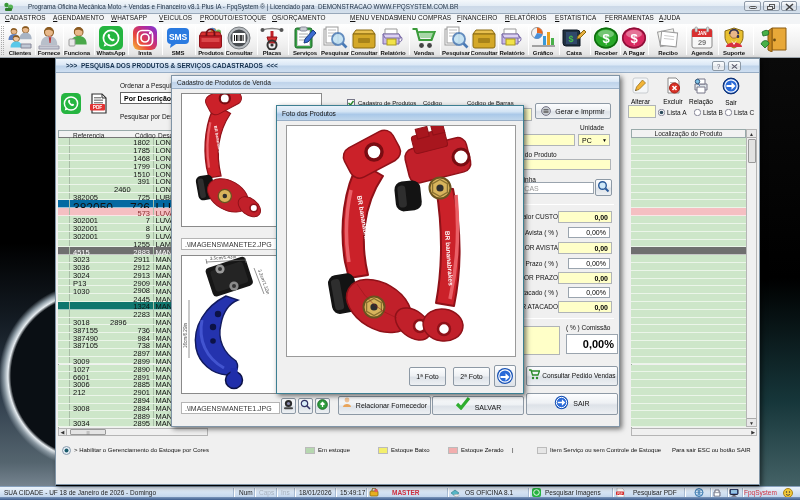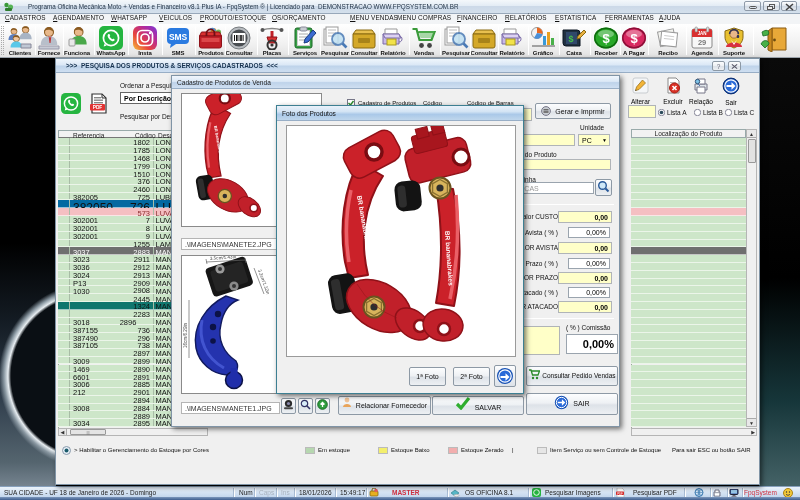--- a/index.html
+++ b/index.html
@@ -521,28 +521,28 @@
 <div class="abs" style="left:2px;top:110.24px;width:150px;height:7.81px;background:#cde6c9;border-bottom:1px solid rgba(255,255,255,.6);font-size:7.5px;color:#111">
         <span class="abs" style="left:0;top:0;bottom:0;width:12px;border-right:1px solid #a8bca6"></span>
         <span class="abs" style="left:15px;top:0.3px"></span>
         <span class="abs" style="left:56px;top:0.3px;width:36px;text-align:right">1510</span>
         <span class="abs" style="left:97.5px;top:0.3px">LONA</span>
         <span class="abs" style="left:95px;top:0;bottom:0;width:1px;background:#a8bca6"></span>
       </div>
 <div class="abs" style="left:2px;top:118.05px;width:150px;height:7.81px;background:#cde6c9;border-bottom:1px solid rgba(255,255,255,.6);font-size:7.5px;color:#111">
         <span class="abs" style="left:0;top:0;bottom:0;width:12px;border-right:1px solid #a8bca6"></span>
         <span class="abs" style="left:15px;top:0.3px"></span>
-        <span class="abs" style="left:56px;top:0.3px;width:36px;text-align:right">376</span>
+        <span class="abs" style="left:56px;top:0.3px;width:36px;text-align:right">391</span>
         <span class="abs" style="left:97.5px;top:0.3px">LONA</span>
         <span class="abs" style="left:95px;top:0;bottom:0;width:1px;background:#a8bca6"></span>
       </div>
 <div class="abs" style="left:2px;top:125.86px;width:150px;height:7.81px;background:#cde6c9;border-bottom:1px solid rgba(255,255,255,.6);font-size:7.5px;color:#111">
         <span class="abs" style="left:0;top:0;bottom:0;width:12px;border-right:1px solid #a8bca6"></span>
         <span class="abs" style="left:15px;top:0.3px"></span>
-        <span class="abs" style="left:56px;top:0.3px;width:36px;text-align:right">2460</span>
+        <span class="abs" style="left:56px;top:0.3px;width:36px;">2460</span>
         <span class="abs" style="left:97.5px;top:0.3px">LONA</span>
         <span class="abs" style="left:95px;top:0;bottom:0;width:1px;background:#a8bca6"></span>
       </div>
 <div class="abs" style="left:2px;top:133.68px;width:150px;height:7.81px;background:#cde6c9;border-bottom:1px solid rgba(255,255,255,.6);font-size:7.5px;color:#111">
         <span class="abs" style="left:0;top:0;bottom:0;width:12px;border-right:1px solid #a8bca6"></span>
         <span class="abs" style="left:15px;top:0.3px">382005</span>
         <span class="abs" style="left:56px;top:0.3px;width:36px;text-align:right">725</span>
         <span class="abs" style="left:97.5px;top:0.3px">LUBRI</span>
         <span class="abs" style="left:95px;top:0;bottom:0;width:1px;background:#a8bca6"></span>
       </div>
@@ -583,21 +583,21 @@
       </div>
 <div class="abs" style="left:2px;top:180.54px;width:150px;height:7.81px;background:#cde6c9;border-bottom:1px solid rgba(255,255,255,.6);font-size:7.5px;color:#111">
         <span class="abs" style="left:0;top:0;bottom:0;width:12px;border-right:1px solid #a8bca6"></span>
         <span class="abs" style="left:15px;top:0.3px"></span>
         <span class="abs" style="left:56px;top:0.3px;width:36px;text-align:right">1255</span>
         <span class="abs" style="left:97.5px;top:0.3px">LAMPA</span>
         <span class="abs" style="left:95px;top:0;bottom:0;width:1px;background:#a8bca6"></span>
       </div>
 <div class="abs" style="left:2px;top:188.35px;width:150px;height:7.81px;background:#6f6f6f;border-bottom:1px solid rgba(255,255,255,.6);font-size:7.5px;color:#fff">
         <span class="abs" style="left:0;top:0;bottom:0;width:12px;border-right:1px solid #a8bca6"></span>
-        <span class="abs" style="left:15px;top:0.3px">3037</span>
+        <span class="abs" style="left:15px;top:0.3px">4515</span>
         <span class="abs" style="left:56px;top:0.3px;width:36px;text-align:right">2883</span>
         <span class="abs" style="left:97.5px;top:0.3px">MANE</span>
         <span class="abs" style="left:95px;top:0;bottom:0;width:1px;background:#a8bca6"></span>
       </div>
 <div class="abs" style="left:2px;top:196.16px;width:150px;height:7.81px;background:#cde6c9;border-bottom:1px solid rgba(255,255,255,.6);font-size:7.5px;color:#111">
         <span class="abs" style="left:0;top:0;bottom:0;width:12px;border-right:1px solid #a8bca6"></span>
         <span class="abs" style="left:15px;top:0.3px">3023</span>
         <span class="abs" style="left:56px;top:0.3px;width:36px;text-align:right">2911</span>
         <span class="abs" style="left:97.5px;top:0.3px">MANE</span>
         <span class="abs" style="left:95px;top:0;bottom:0;width:1px;background:#a8bca6"></span>
@@ -647,35 +647,35 @@
 <div class="abs" style="left:2px;top:250.84px;width:150px;height:7.81px;background:#cde6c9;border-bottom:1px solid rgba(255,255,255,.6);font-size:7.5px;color:#111">
         <span class="abs" style="left:0;top:0;bottom:0;width:12px;border-right:1px solid #a8bca6"></span>
         <span class="abs" style="left:15px;top:0.3px"></span>
         <span class="abs" style="left:56px;top:0.3px;width:36px;text-align:right">2283</span>
         <span class="abs" style="left:97.5px;top:0.3px">MANE</span>
         <span class="abs" style="left:95px;top:0;bottom:0;width:1px;background:#a8bca6"></span>
       </div>
 <div class="abs" style="left:2px;top:258.65px;width:150px;height:7.81px;background:#cde6c9;border-bottom:1px solid rgba(255,255,255,.6);font-size:7.5px;color:#111">
         <span class="abs" style="left:0;top:0;bottom:0;width:12px;border-right:1px solid #a8bca6"></span>
         <span class="abs" style="left:15px;top:0.3px">3018</span>
-        <span class="abs" style="left:52px;top:0.3px;width:36px;text-align:center">2896</span>
+        <span class="abs" style="left:52px;top:0.3px;width:36px;text-align:left">2896</span>
         <span class="abs" style="left:97.5px;top:0.3px">MANE</span>
         <span class="abs" style="left:95px;top:0;bottom:0;width:1px;background:#a8bca6"></span>
       </div>
 <div class="abs" style="left:2px;top:266.46px;width:150px;height:7.81px;background:#cde6c9;border-bottom:1px solid rgba(255,255,255,.6);font-size:7.5px;color:#111">
         <span class="abs" style="left:0;top:0;bottom:0;width:12px;border-right:1px solid #a8bca6"></span>
         <span class="abs" style="left:15px;top:0.3px">387155</span>
         <span class="abs" style="left:56px;top:0.3px;width:36px;text-align:right">736</span>
         <span class="abs" style="left:97.5px;top:0.3px">MANE</span>
         <span class="abs" style="left:95px;top:0;bottom:0;width:1px;background:#a8bca6"></span>
       </div>
 <div class="abs" style="left:2px;top:274.27px;width:150px;height:7.81px;background:#cde6c9;border-bottom:1px solid rgba(255,255,255,.6);font-size:7.5px;color:#111">
         <span class="abs" style="left:0;top:0;bottom:0;width:12px;border-right:1px solid #a8bca6"></span>
         <span class="abs" style="left:15px;top:0.3px">387490</span>
-        <span class="abs" style="left:56px;top:0.3px;width:36px;text-align:right">296</span>
+        <span class="abs" style="left:56px;top:0.3px;width:36px;text-align:right">984</span>
         <span class="abs" style="left:97.5px;top:0.3px">MANE</span>
         <span class="abs" style="left:95px;top:0;bottom:0;width:1px;background:#a8bca6"></span>
       </div>
 <div class="abs" style="left:2px;top:282.08px;width:150px;height:7.81px;background:#cde6c9;border-bottom:1px solid rgba(255,255,255,.6);font-size:7.5px;color:#111">
         <span class="abs" style="left:0;top:0;bottom:0;width:12px;border-right:1px solid #a8bca6"></span>
         <span class="abs" style="left:15px;top:0.3px">387105</span>
         <span class="abs" style="left:56px;top:0.3px;width:36px;text-align:right">738</span>
         <span class="abs" style="left:97.5px;top:0.3px">MANE</span>
         <span class="abs" style="left:95px;top:0;bottom:0;width:1px;background:#a8bca6"></span>
       </div>
@@ -688,21 +688,21 @@
       </div>
 <div class="abs" style="left:2px;top:297.70px;width:150px;height:7.81px;background:#cde6c9;border-bottom:1px solid rgba(255,255,255,.6);font-size:7.5px;color:#111">
         <span class="abs" style="left:0;top:0;bottom:0;width:12px;border-right:1px solid #a8bca6"></span>
         <span class="abs" style="left:15px;top:0.3px">3009</span>
         <span class="abs" style="left:56px;top:0.3px;width:36px;text-align:right">2899</span>
         <span class="abs" style="left:97.5px;top:0.3px">MANE</span>
         <span class="abs" style="left:95px;top:0;bottom:0;width:1px;background:#a8bca6"></span>
       </div>
 <div class="abs" style="left:2px;top:305.51px;width:150px;height:7.81px;background:#cde6c9;border-bottom:1px solid rgba(255,255,255,.6);font-size:7.5px;color:#111">
         <span class="abs" style="left:0;top:0;bottom:0;width:12px;border-right:1px solid #a8bca6"></span>
-        <span class="abs" style="left:15px;top:0.3px">1469</span>
+        <span class="abs" style="left:15px;top:0.3px">1027</span>
         <span class="abs" style="left:56px;top:0.3px;width:36px;text-align:right">2890</span>
         <span class="abs" style="left:97.5px;top:0.3px">MANE</span>
         <span class="abs" style="left:95px;top:0;bottom:0;width:1px;background:#a8bca6"></span>
       </div>
 <div class="abs" style="left:2px;top:313.32px;width:150px;height:7.81px;background:#cde6c9;border-bottom:1px solid rgba(255,255,255,.6);font-size:7.5px;color:#111">
         <span class="abs" style="left:0;top:0;bottom:0;width:12px;border-right:1px solid #a8bca6"></span>
         <span class="abs" style="left:15px;top:0.3px">6601</span>
         <span class="abs" style="left:56px;top:0.3px;width:36px;text-align:right">2891</span>
         <span class="abs" style="left:97.5px;top:0.3px">MANE</span>
         <span class="abs" style="left:95px;top:0;bottom:0;width:1px;background:#a8bca6"></span>

